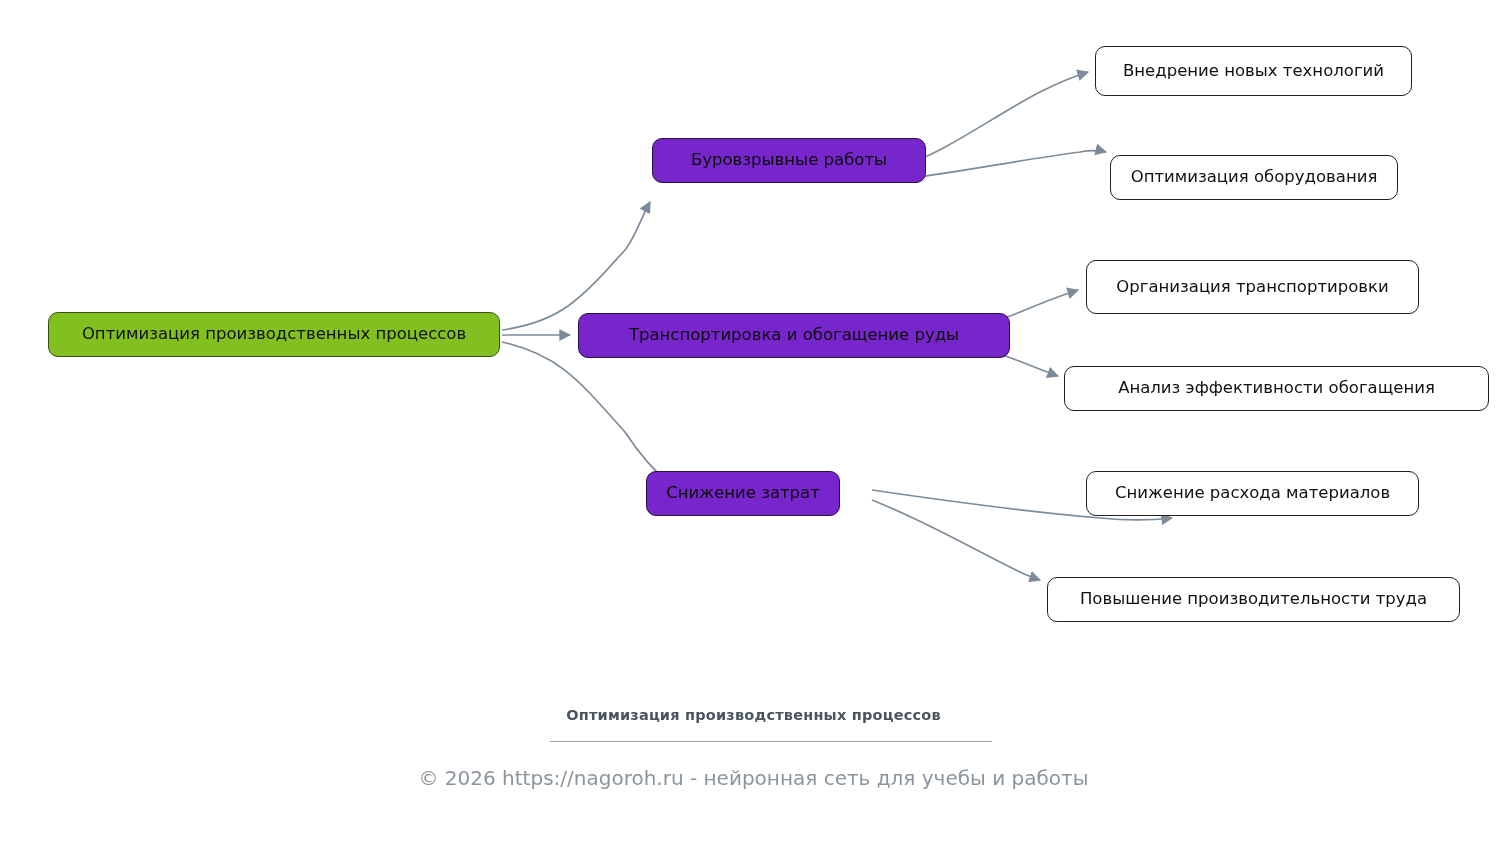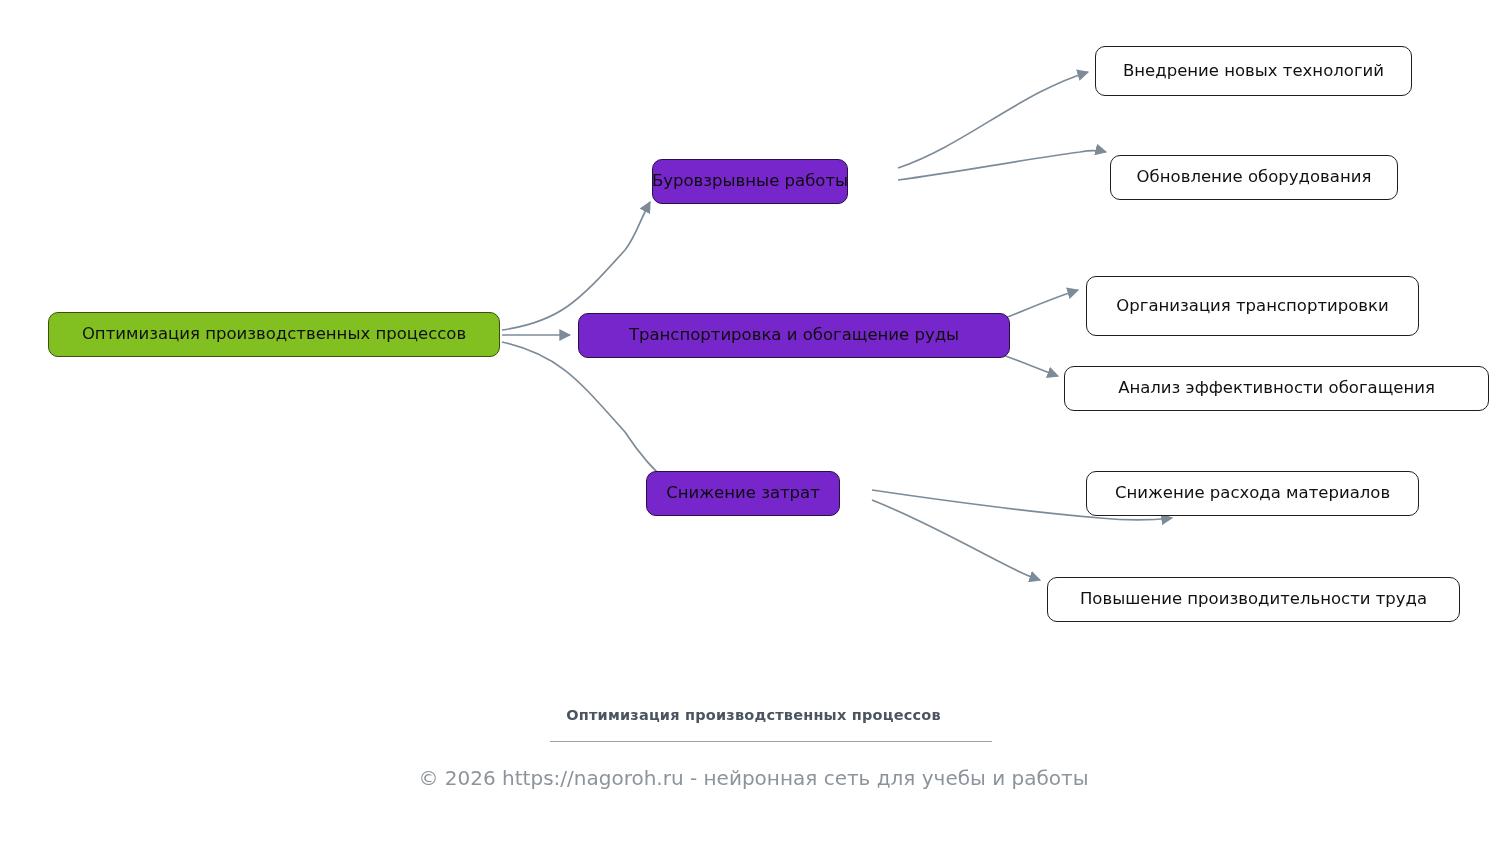--- a/index.html
+++ b/index.html
@@ -106,34 +106,34 @@
       <path d="M 972 345 C 1010 356 1030 366 1058 376"></path>
       <path d="M 872 490 C 940 500 1030 512 1100 518 C 1130 521 1155 520 1172 518"></path>
       <path d="M 872 500 C 930 523 980 553 1020 572 C 1028 576 1034 578 1040 580"></path>
     </g>
   </svg>
 
   <div class="node root" style="left:48px; top:312px; width:452px; height:45px;">
     <span>Оптимизация производственных процессов</span>
   </div>
 
-  <div class="node branch" style="left:652px; top:159px; width:196px; height:45px;">
+  <div class="node branch" style="left:652px; top:138px; width:274px; height:45px;">
     <span>Буровзрывные работы</span>
   </div>
   <div class="node leaf" style="left:1095px; top:46px; width:317px; height:50px;">
     <span>Внедрение новых технологий</span>
   </div>
   <div class="node leaf" style="left:1110px; top:155px; width:288px; height:45px;">
-    <span>Обновление оборудования</span>
+    <span>Оптимизация оборудования</span>
   </div>
 
   <div class="node branch" style="left:578px; top:313px; width:432px; height:45px;">
     <span>Транспортировка и обогащение руды</span>
   </div>
-  <div class="node leaf" style="left:1086px; top:276px; width:333px; height:60px;">
+  <div class="node leaf" style="left:1086px; top:260px; width:333px; height:54px;">
     <span>Организация транспортировки</span>
   </div>
   <div class="node leaf" style="left:1064px; top:366px; width:425px; height:45px;">
     <span>Анализ эффективности обогащения</span>
   </div>
 
   <div class="node branch" style="left:646px; top:471px; width:194px; height:45px;">
     <span>Снижение затрат</span>
   </div>
   <div class="node leaf" style="left:1047px; top:577px; width:413px; height:45px;">

